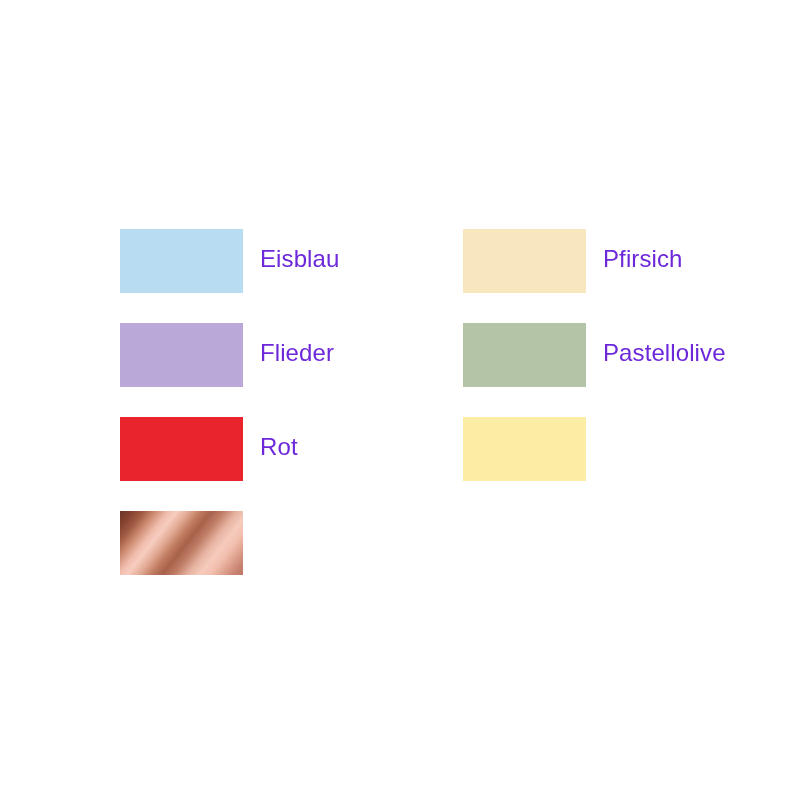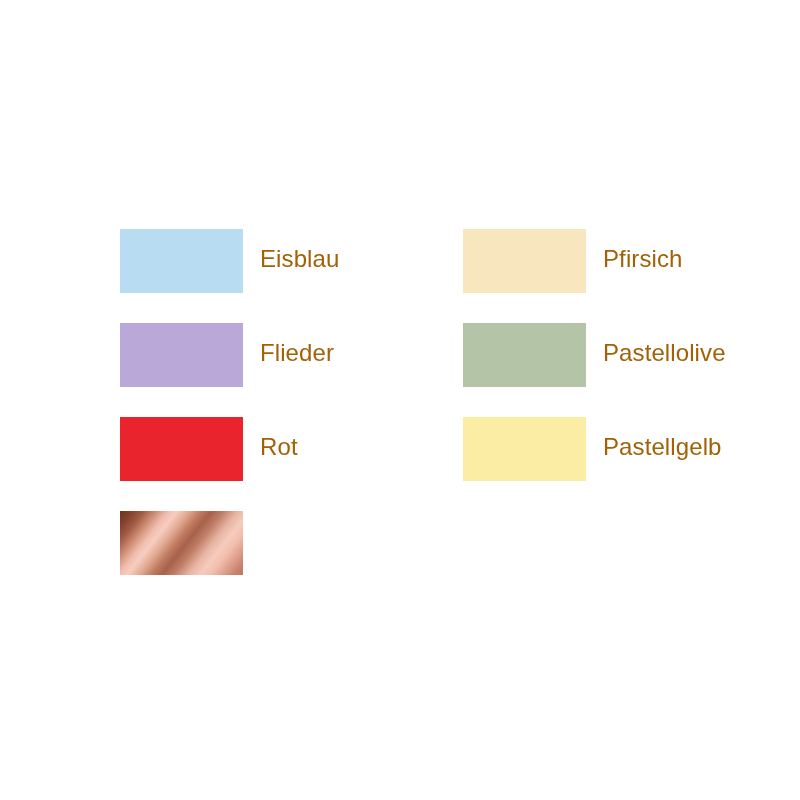--- a/index.html
+++ b/index.html
@@ -42,21 +42,21 @@
   .swatch {
     width: 123px;
     height: 64px;
     flex: 0 0 auto;
   }
 
   .swatch-label {
     margin-left: 17px;
     font-size: 24px;
     line-height: 24px;
-    color: #a16207;
+    color: #6d28d9;
     white-space: nowrap;
     padding-top: 18px;
     letter-spacing: 0.1px;
   }
 
   
   .fill-eisblau      { background: #b8dcf2; }
   .fill-pfirsich     { background: #f8e6bf; }
   .fill-pastellolive { background: #b3c5a6; }
   .fill-pastellgelb  { background: #fceda4; }
@@ -128,21 +128,20 @@
     </div>
 
     <div class="legend-entry">
       <div class="swatch fill-rot"></div>
       <div class="swatch-label">Rot</div>
     </div>
 
 
     <div class="legend-entry">
       <div class="swatch fill-pastellgelb"></div>
-      <div class="swatch-label">Pastellgelb</div>
     </div>
 
     <div class="legend-entry">
       <div class="swatch fill-rosegold"></div>
     </div>
 
   </div>
 </div>
 
 </body></html>

